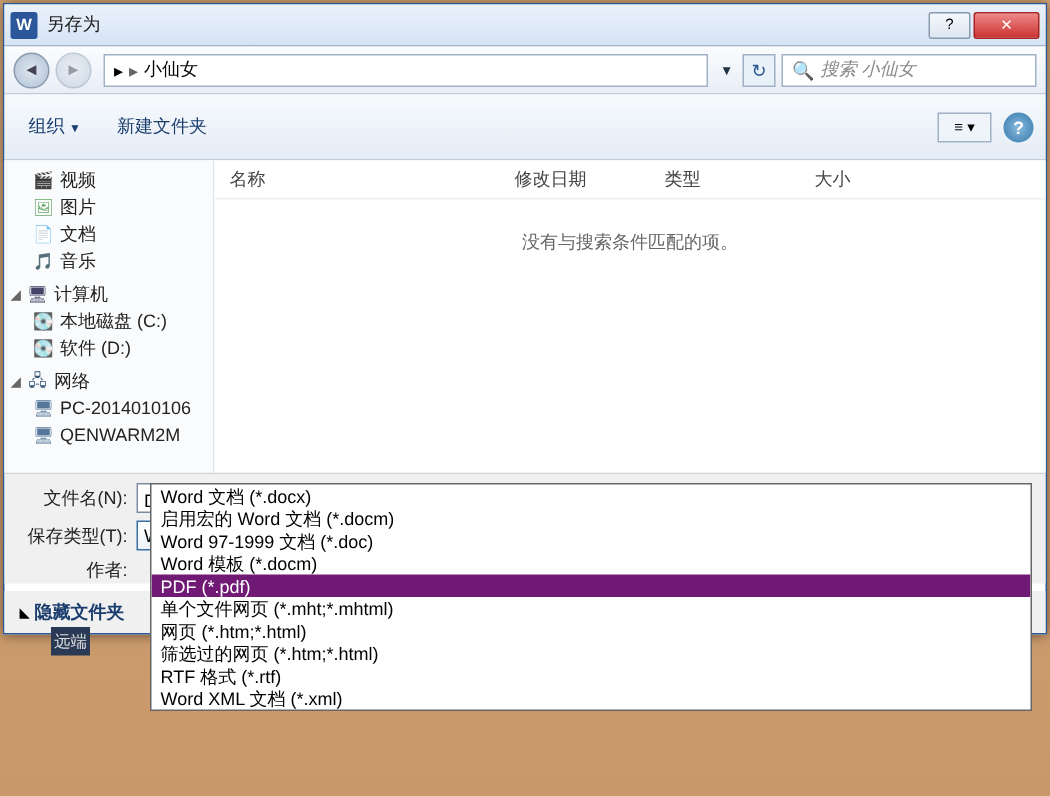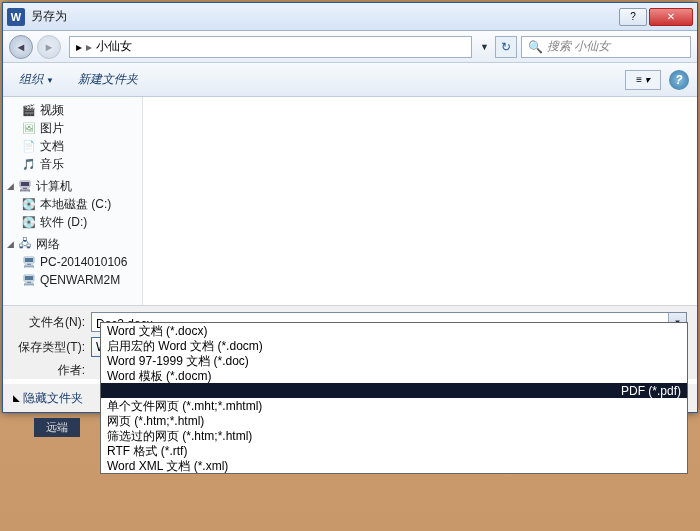--- a/index.html
+++ b/index.html
@@ -15,21 +15,21 @@
 .titlebar .btn.close { background: linear-gradient(#e88,#c33); color: #fff; width: 44px; border-color: #a22; }
 
 .navbar { height: 32px; background: linear-gradient(#fbfcfe,#e8eef7); display: flex; align-items: center; padding: 0 6px; border-bottom: 1px solid #c0ccdc; gap: 4px; }
 .navbar .navbtn { width: 24px; height: 24px; border-radius: 12px; background: radial-gradient(#e0e8f0,#b0c0d5); border: 1px solid #8a9bb0; display: inline-flex; align-items: center; justify-content: center; color: #445; font-size: 11px; }
 .navbar .path { flex: 1; height: 22px; border: 1px solid #a0b0c5; background: #fff; display: flex; align-items: center; padding: 0 6px; margin: 0 4px; }
 .navbar .path .sep { margin: 0 4px; color: #666; }
 .navbar .refresh { width: 22px; height: 22px; border: 1px solid #a0b0c5; background: #e8f0f8; display: flex; align-items: center; justify-content: center; color: #2b5797; }
 .navbar .search { width: 170px; height: 22px; border: 1px solid #a0b0c5; background: #fff; display: flex; align-items: center; padding: 0 6px; color: #888; font-style: italic; }
 .navbar .search .sico { margin-right: 4px; color: #666; font-style: normal; }
 
-.toolbar { height: 34px; background: linear-gradient(#f7fafd,#e4ecf5); display: flex; align-items: center; padding: 0 8px; border-bottom: 1px solid #c0ccdc; font-style: italic; }
+.toolbar { height: 44px; background: linear-gradient(#f7fafd,#e4ecf5); display: flex; align-items: center; padding: 0 8px; border-bottom: 1px solid #c0ccdc; }
 .toolbar .titem { padding: 4px 8px; color: #1a3d6e; margin-right: 8px; }
 .toolbar .titem .drop { font-size: 8px; margin-left: 3px; }
 .toolbar .spacer { flex: 1; }
 .toolbar .viewbtn { width: 36px; height: 20px; border: 1px solid #a0b0c5; background: #eef4fa; margin-left: 4px; display: flex; align-items: center; justify-content: center; font-size: 10px; }
 .toolbar .helpbtn { width: 20px; height: 20px; border-radius: 10px; background: radial-gradient(#8bd,#37a); color: #fff; margin-left: 8px; display: flex; align-items: center; justify-content: center; font-weight: bold; }
 
 .body { display: flex; height: 208px; background: #fff; }
 .sidebar { width: 140px; border-right: 1px solid #e0e4ea; padding: 2px 0; overflow: hidden; background: #fafbfc; }
 .sgroup { padding: 2px 0; }
 .sitem { display: flex; align-items: center; padding: 2px 4px 2px 18px; height: 18px; color: #222; white-space: nowrap; }
@@ -47,27 +47,27 @@
 .fields { background: #f0f0f0; padding: 6px 10px 0 10px; border-top: 1px solid #d0d4da; }
 .frow { display: flex; align-items: center; margin-bottom: 5px; }
 .frow .flabel { width: 78px; text-align: right; padding-right: 6px; color: #222; }
 .frow .finput { flex: 1; height: 20px; border: 1px solid #7a8aa0; background: #fff; padding: 0 4px; display: flex; align-items: flex-end; position: relative; }
 .frow .finput.dropdown { border: 1px solid #3a6ea5; background: linear-gradient(#fff,#eef3fa); }
 .frow .finput .dbtn { position: absolute; right: 0; top: 0; width: 18px; height: 100%; background: linear-gradient(#e8eef6,#c8d6e8); border-left: 1px solid #9ab; display: flex; align-items: center; justify-content: center; font-size: 9px; color: #234; }
 .frow .author { flex: 1; padding-left: 4px; color: #555; }
 
 .dropdown-list { position: absolute; left: 100px; top: 322px; width: 588px; background: #fff; border: 1px solid #666; z-index: 50; max-height: 206px; overflow: hidden; }
 .dropdown-list .opt { padding: 1px 6px; height: 15px; line-height: 14px; color: #000; white-space: nowrap; }
-.dropdown-list .opt.sel { background: #0f172a; color: #fff; text-align: right; }
+.dropdown-list .opt.sel { background: #701a75; color: #fff; }
 
 .footer { display: flex; align-items: center; height: 28px; padding: 0 10px; background: #f0f0f0; }
-.footer .hide { color: #1a3d6e; }
+.footer .hide { color: #1a3d6e; font-weight: bold; }
 .footer .tri { font-size: 9px; margin-right: 3px; }
 
-.below { position: absolute; left: 34px; top: 418px; color: #ddd; background: #2a3a55; padding: 2px 12px; font-size: 11px; }
+.below { position: absolute; left: 34px; top: 418px; color: #ddd; background: #2a3a55; padding: 2px 2px; font-size: 11px; }
 </style>
 </head>
 <body>
 
 <div class="window">
 
   <div class="titlebar">
     <span class="word-icon">W</span>
     <span class="title">另存为</span>
     <div class="btns">
@@ -149,20 +149,29 @@
             <div class="sitem">
               <span class="ico pc">🖥</span>
               <span>PC-2014010106</span>
             </div>
             <div class="sitem">
               <span class="ico pc">🖥</span>
               <span>QENWARM2M</span>
             </div>
           </div>
       </div>
+    </div>
+    <div class="main">
+      <div class="cols">
+        <div class="col1">名称</div>
+        <div class="col2">修改日期</div>
+        <div class="col3">类型</div>
+        <div class="col4">大小</div>
+      </div>
+      <div class="empty">没有与搜索条件匹配的项。</div>
     </div>
   </div>
 
   <div class="fields">
     <div class="frow">
       <div class="flabel">文件名(N):</div>
       <div class="finput">
         <span>Doc2.docx</span>
         <div class="dbtn">▾</div>
       </div>

